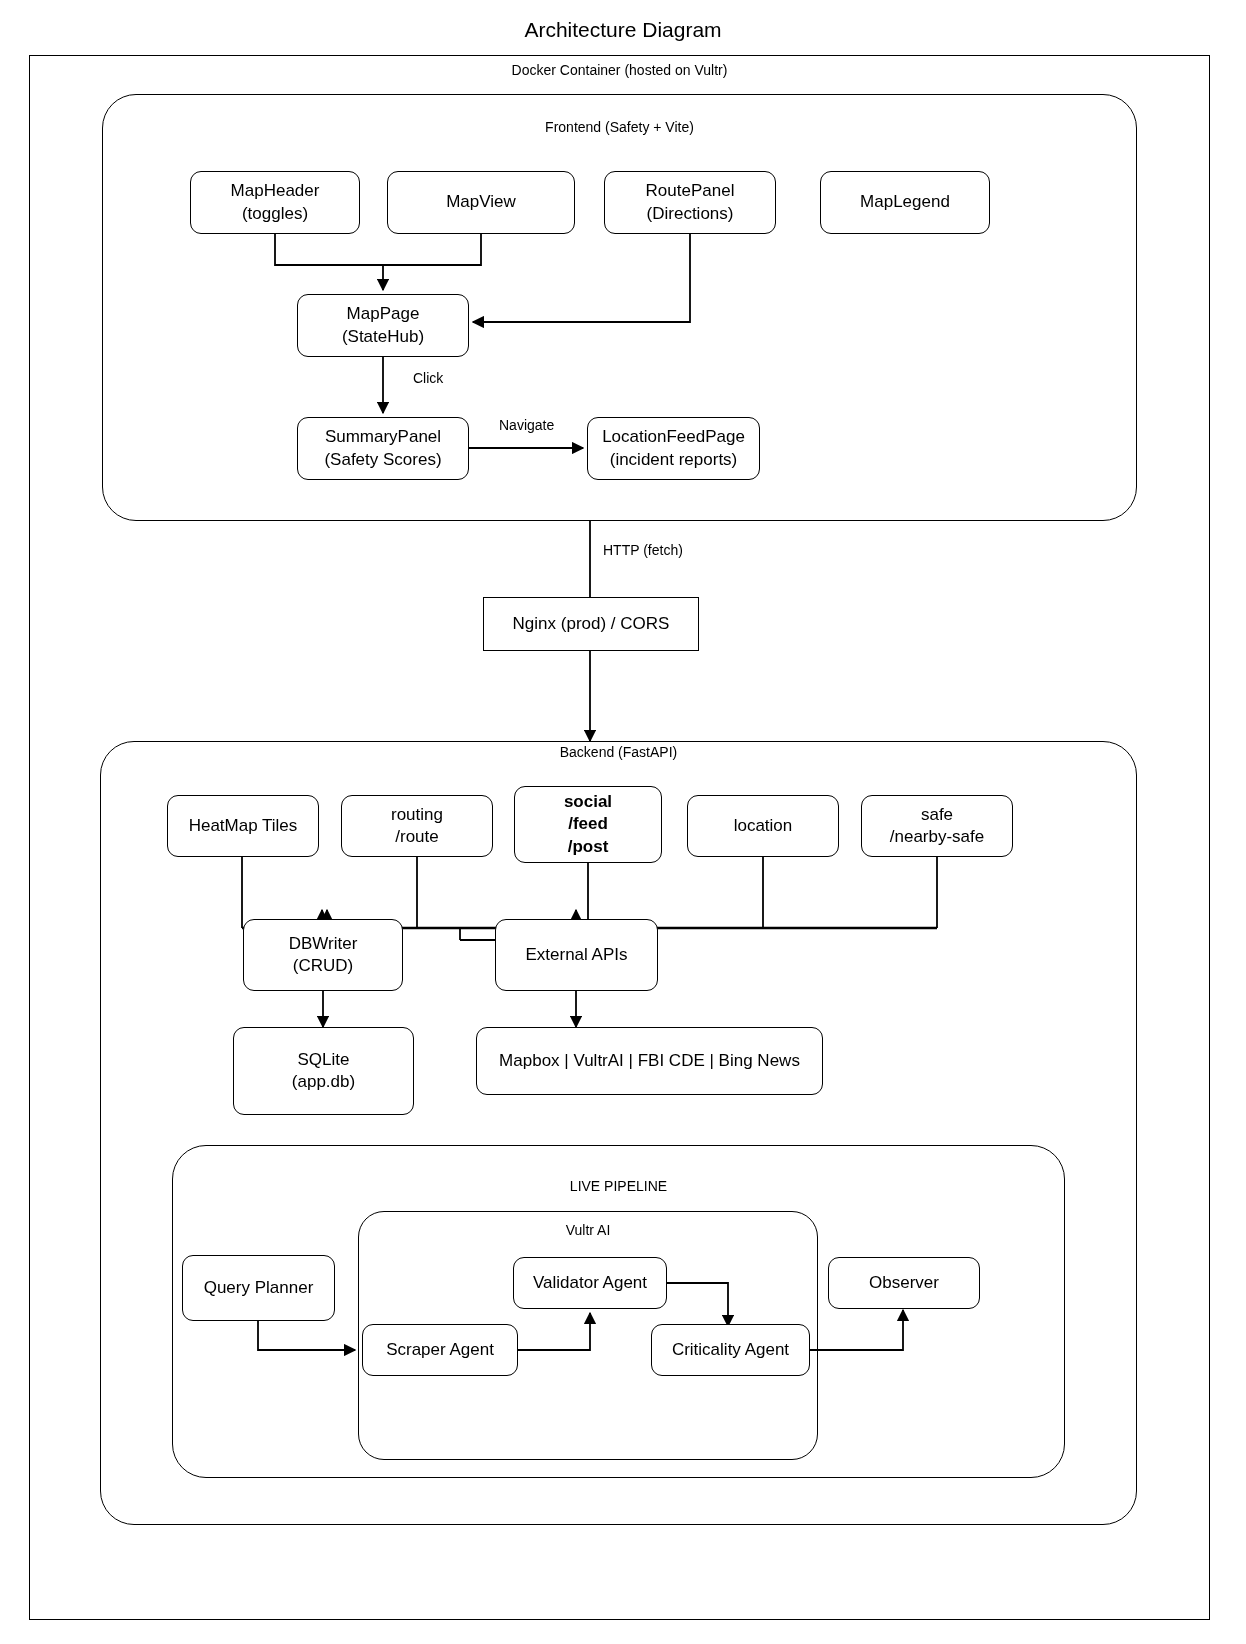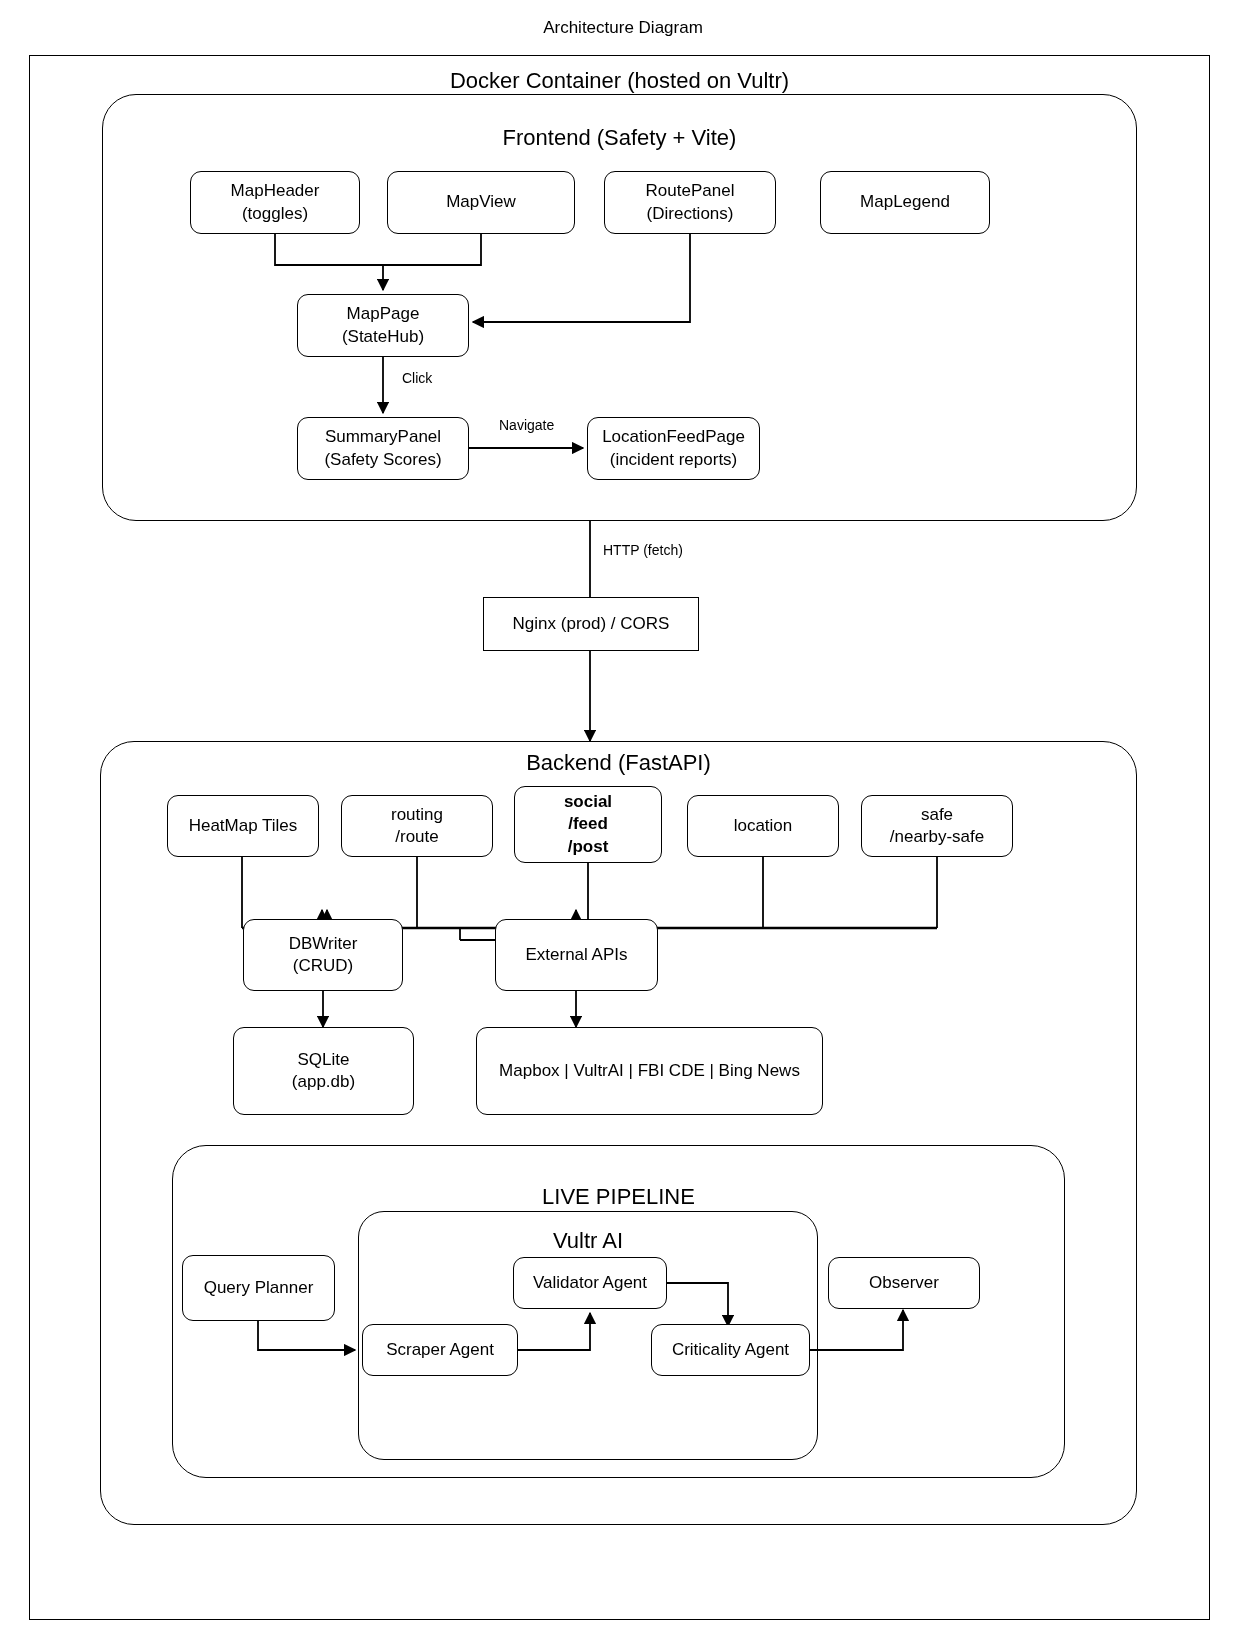--- a/index.html
+++ b/index.html
@@ -51,29 +51,28 @@
     background: transparent;
     border-radius: 34px;
   }
   .container.sharp {
     border-radius: 0;
   }
   .container-title {
     position: absolute;
     width: 100%;
     text-align: center;
-    font-size: 22px;
+    font-size: 14px;
     white-space: nowrap;
-    margin-top: 6px;
   }
   .diagram-title {
     position: absolute;
     width: 100%;
     text-align: center;
-    font-size: 17px;
+    font-size: 21px;
     top: 18px;
     left: 0;
   }
   .edge-label {
     position: absolute;
     font-size: 14px;
     white-space: nowrap;
     background: #ffffff;
     padding: 0 2px;
   }
@@ -183,21 +182,21 @@
 
   <div class="node" style="left:806px; top:171px; width:170px; height:63px;margin-left:14px;">
     <span class="ln">MapLegend</span>
   </div>
 
   <div class="node" style="left:297px; top:294px; width:172px; height:63px;">
     <span class="ln">MapPage</span>
     <span class="ln">(StateHub)</span>
   </div>
 
-  <div class="edge-label" style="left:400px; top:370px;">Click</div>
+  <div class="edge-label" style="left:411px; top:370px;">Click</div>
 
   <div class="node" style="left:297px; top:417px; width:172px; height:63px;">
     <span class="ln">SummaryPanel</span>
     <span class="ln">(Safety Scores)</span>
   </div>
 
   <div class="edge-label" style="left:497px; top:417px;">Navigate</div>
 
   <div class="node" style="left:587px; top:417px; width:173px; height:63px;">
     <span class="ln">LocationFeedPage</span>
@@ -241,21 +240,21 @@
 
   <div class="node" style="left:495px; top:919px; width:163px; height:72px;">
     <span class="ln">External APIs</span>
   </div>
 
   <div class="node" style="left:233px; top:1027px; width:181px; height:88px;">
     <span class="ln">SQLite</span>
     <span class="ln">(app.db)</span>
   </div>
 
-  <div class="node" style="left:476px; top:1027px; width:347px; height:88px;">
+  <div class="node" style="left:476px; top:1027px; width:347px; height:68px;">
     <span class="ln">Mapbox | VultrAI | FBI CDE | Bing News</span>
   </div>
 
   <div class="node" style="left:182px; top:1255px; width:153px; height:66px;">
     <span class="ln">Query Planner</span>
   </div>
 
   <div class="node" style="left:362px; top:1324px; width:156px; height:52px;">
     <span class="ln">Scraper Agent</span>
   </div>

